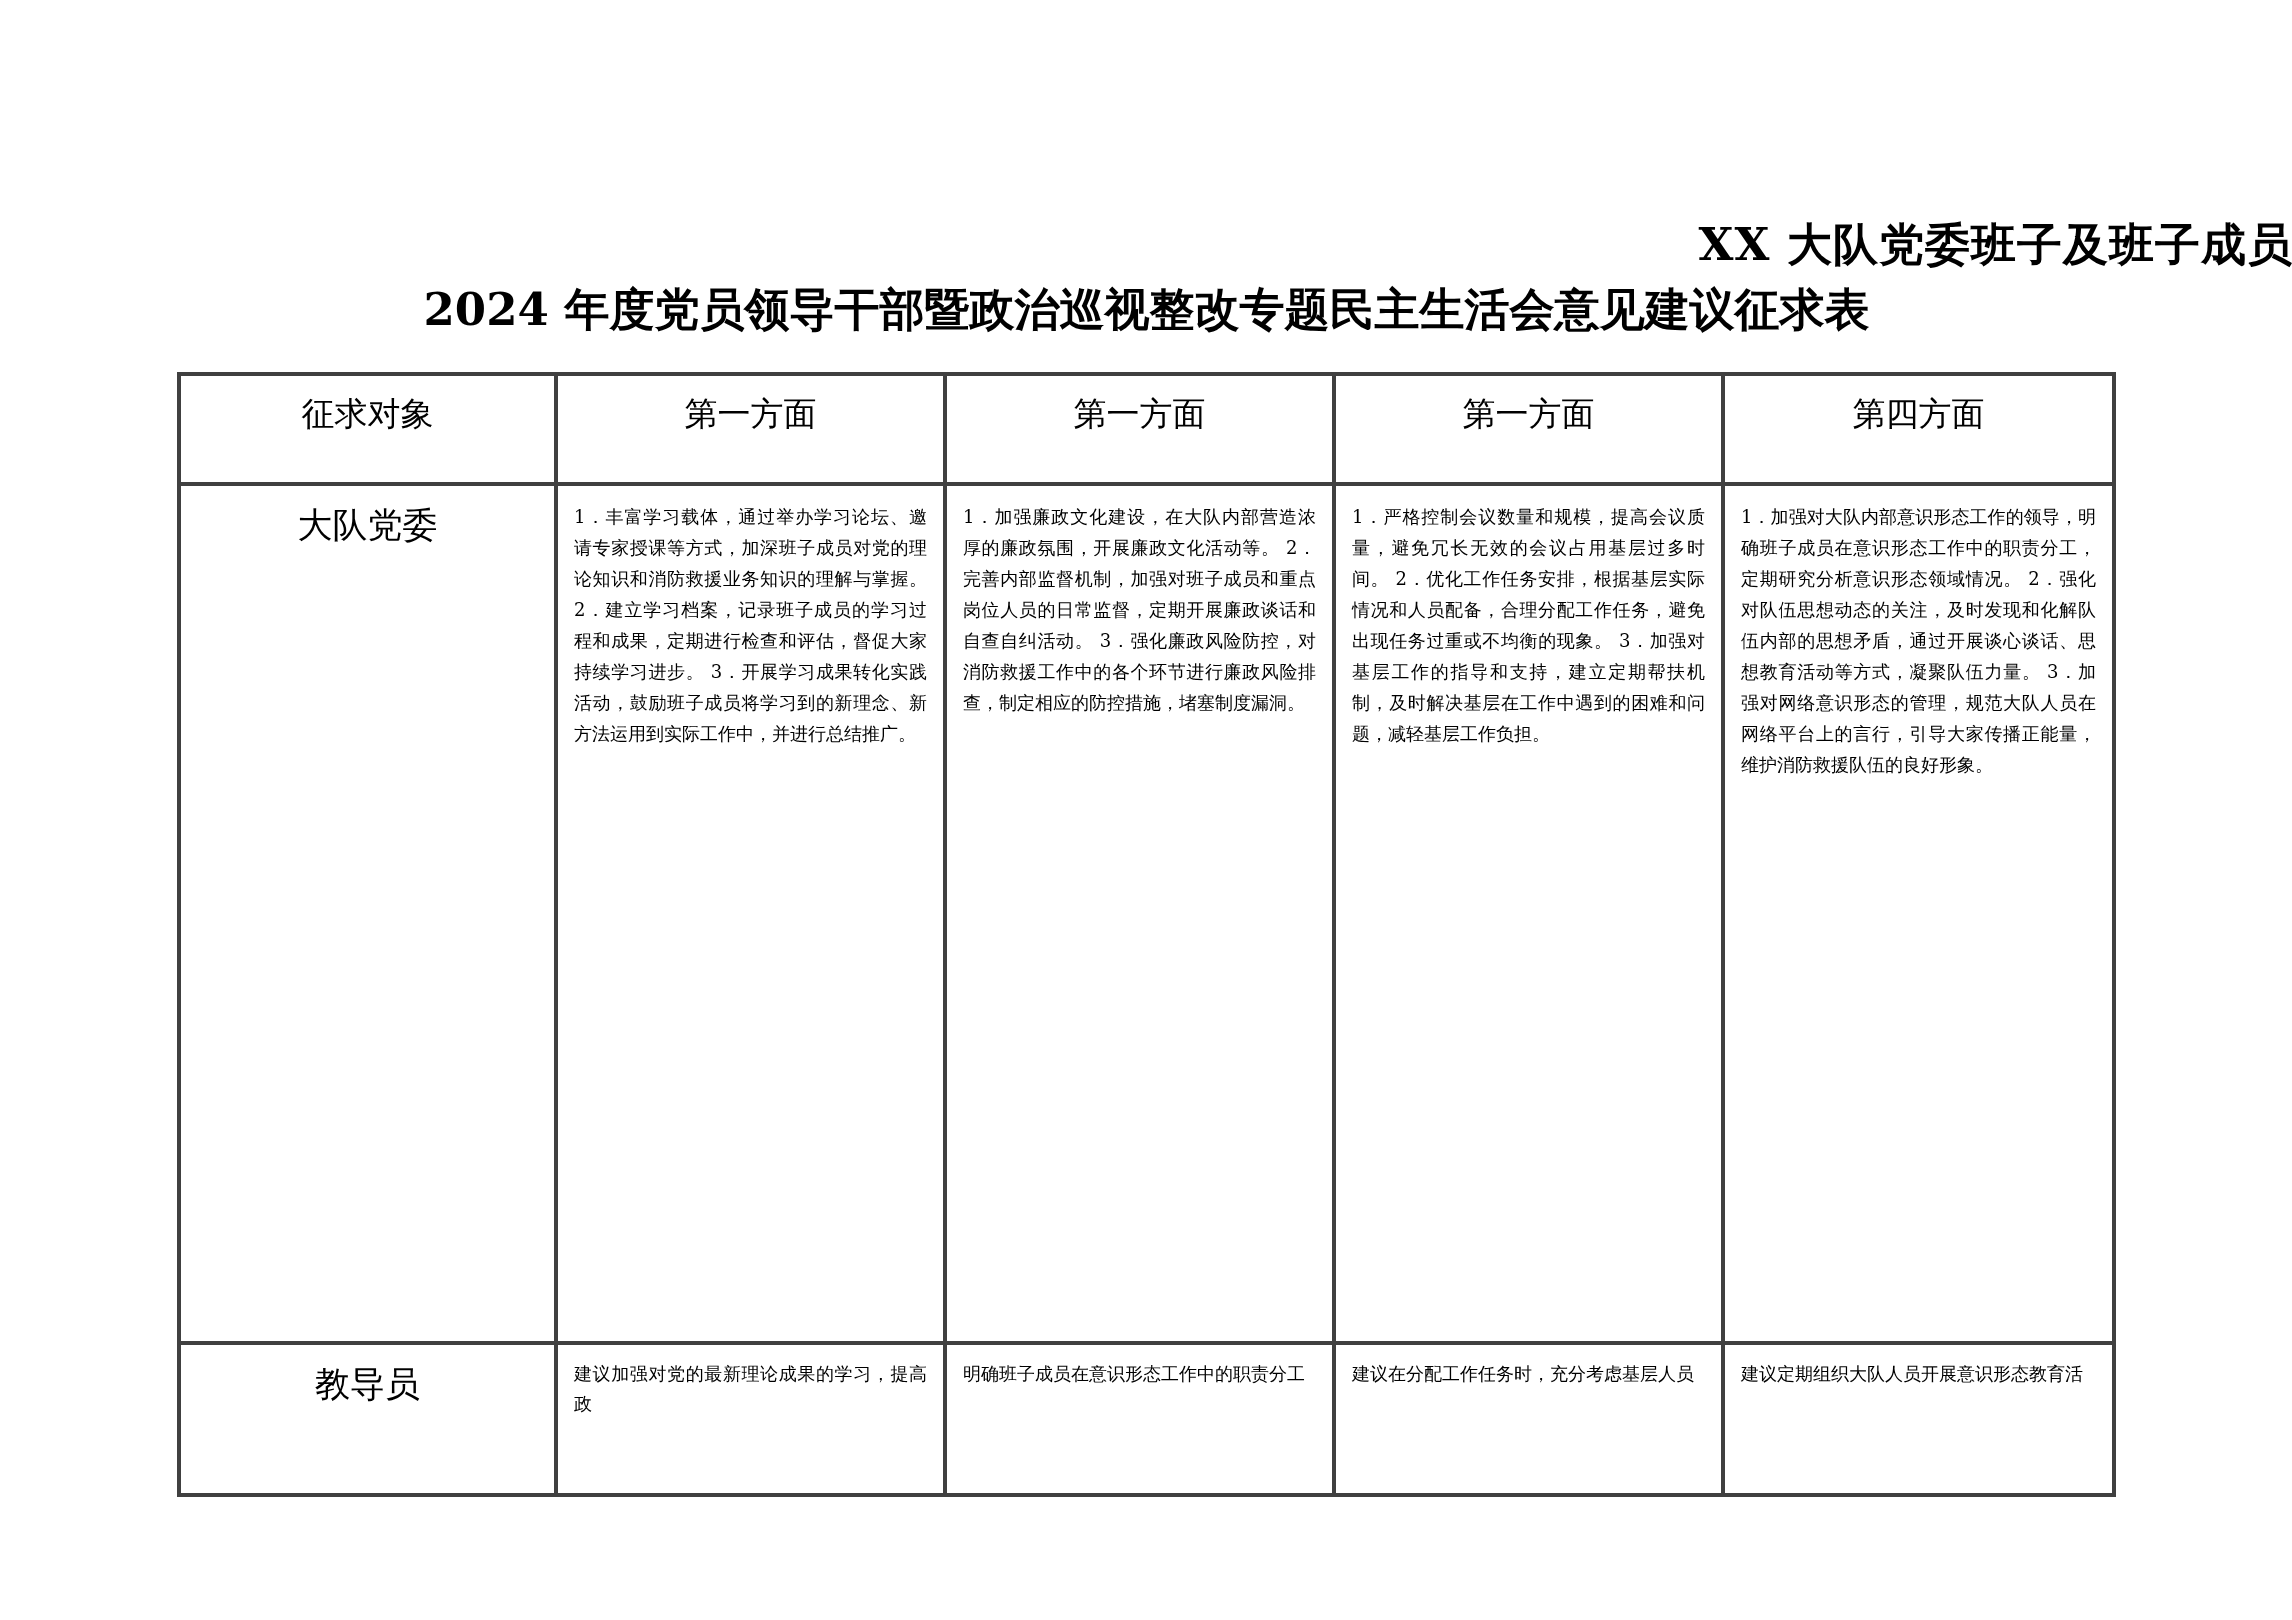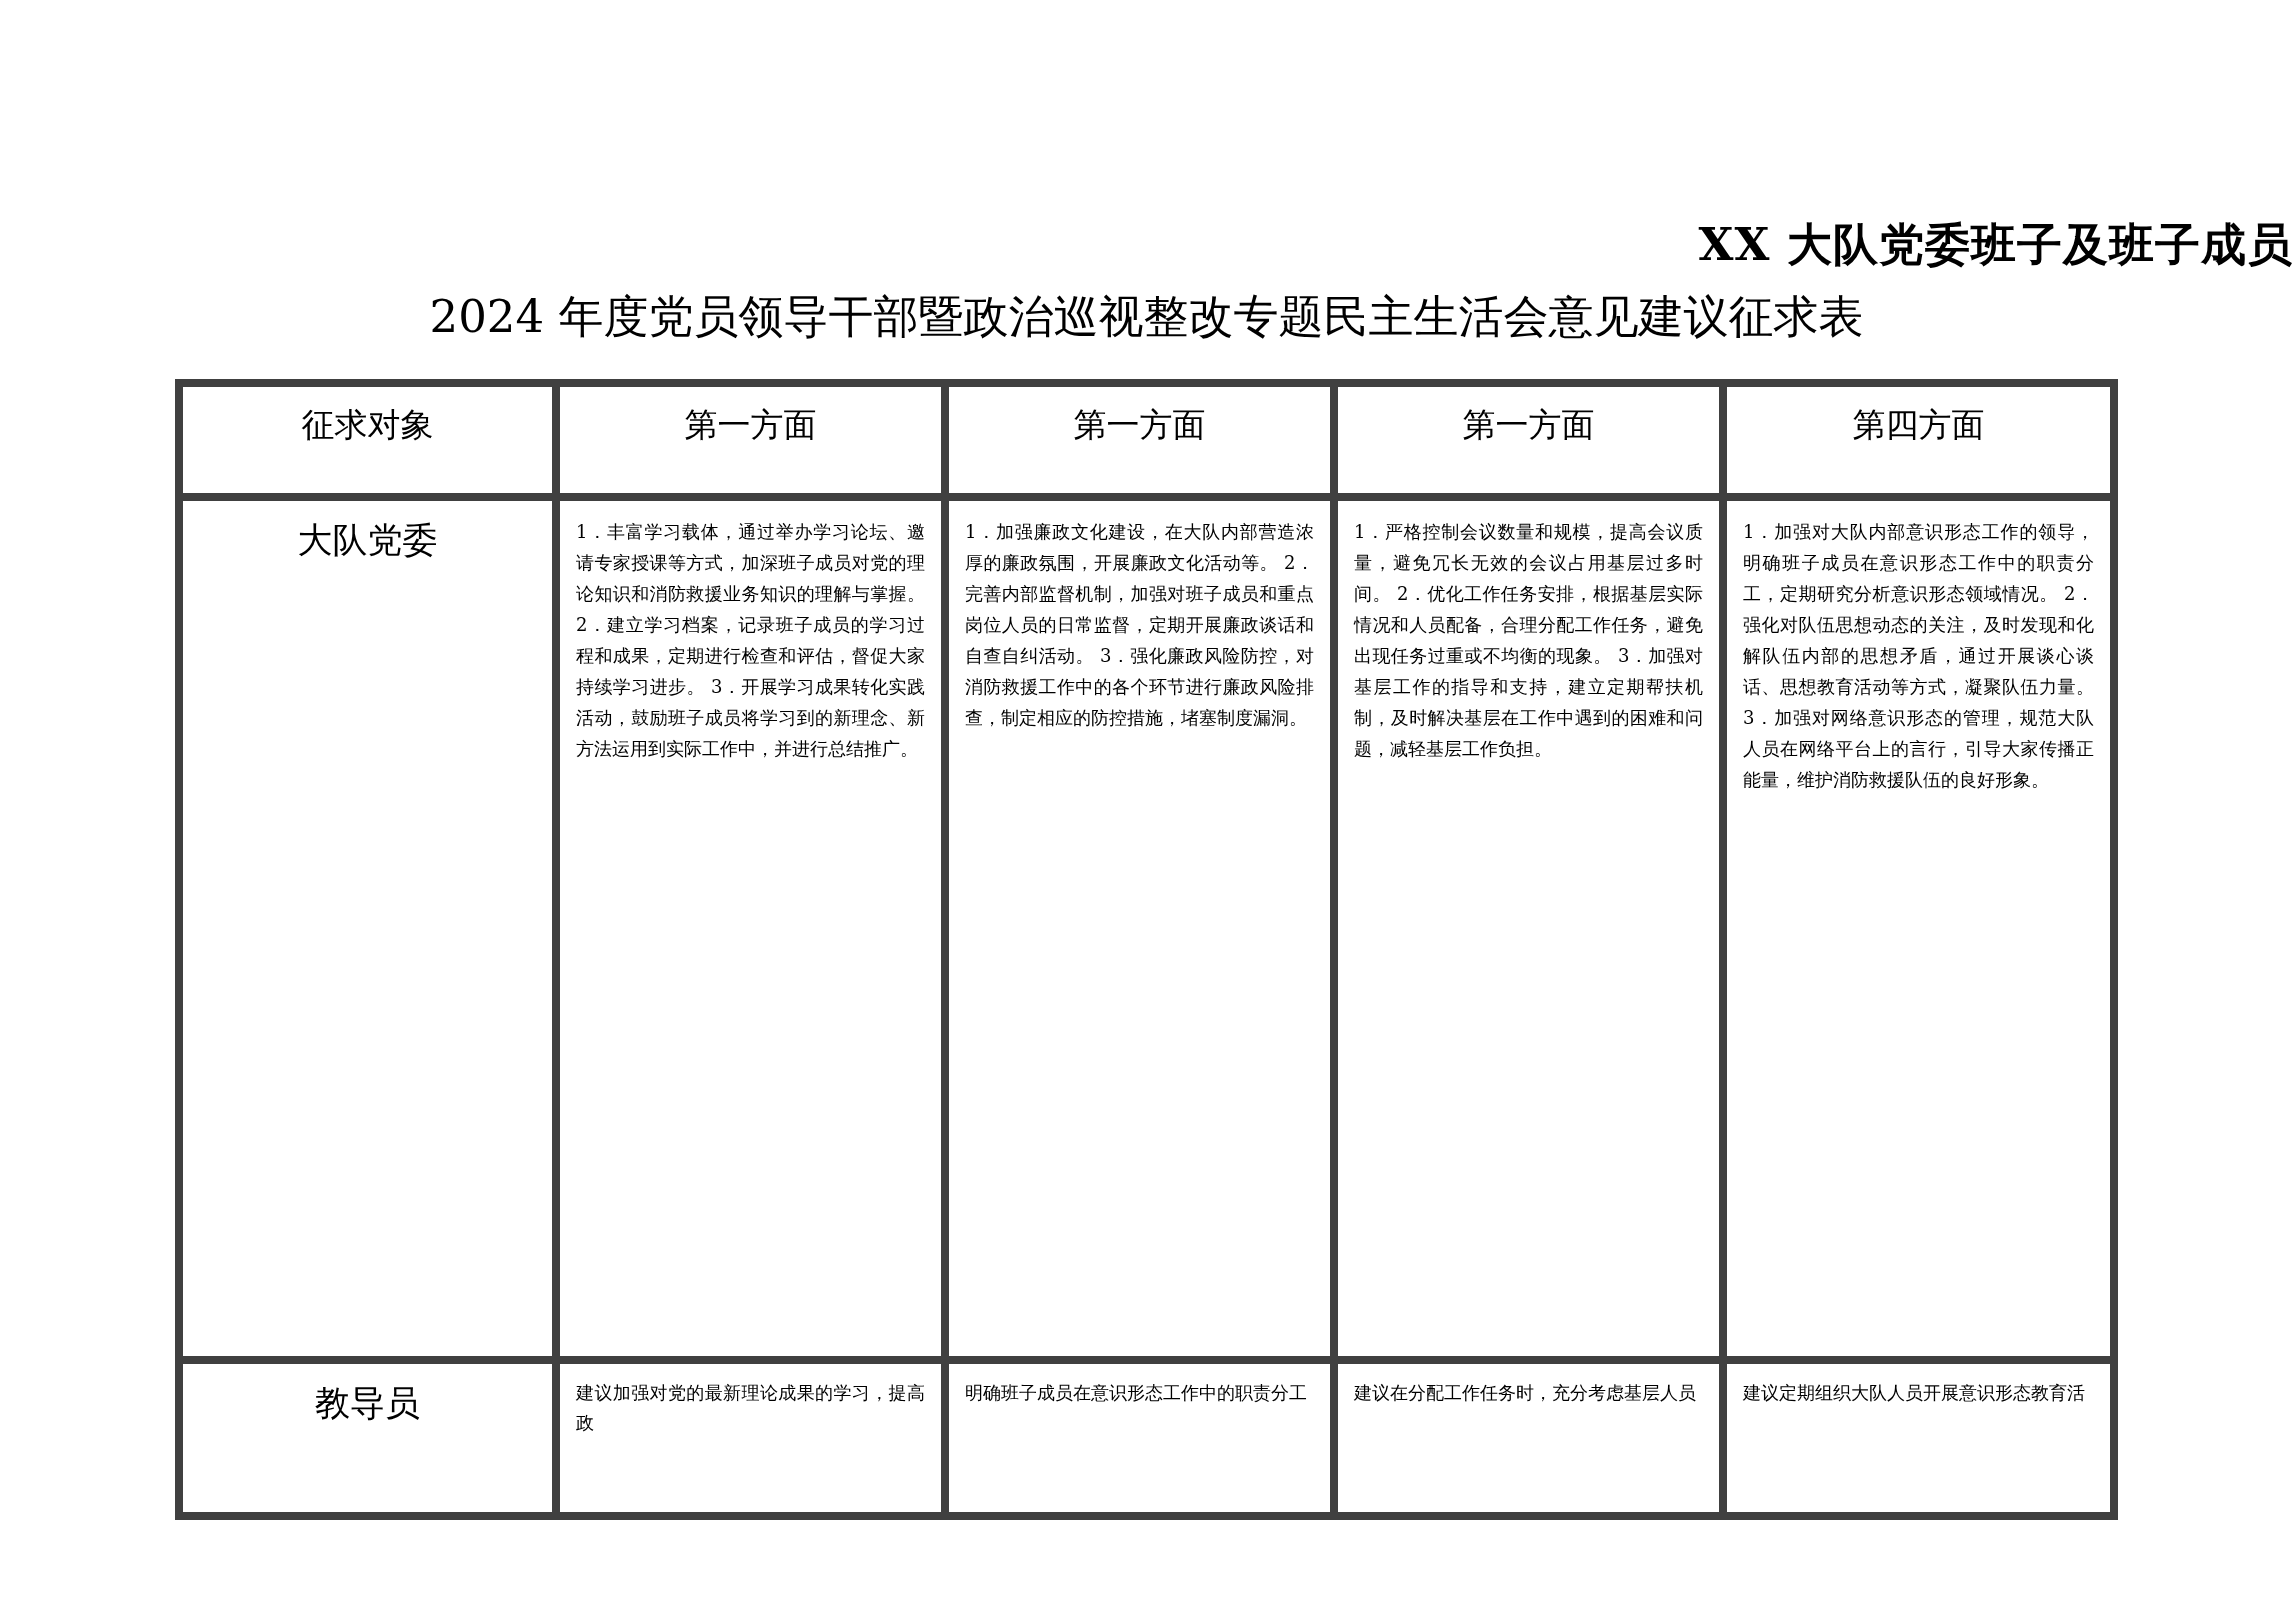--- a/index.html
+++ b/index.html
@@ -28,32 +28,32 @@
   }
   .title-line {
     font-size: 45px;
     font-weight: 700;
     letter-spacing: 1px;
     font-family: "DejaVu Serif", "Liberation Serif", serif;
     text-align: right;
   }
   .title-line-2 {
     font-size: 45px;
-    font-weight: 400;
+    font-weight: 700;
     letter-spacing: 0px;
-    margin-top: 10px;
+    margin-top: 3px;
   }
   table.sheet {
     border-collapse: collapse;
     width: 1936px;
     margin: 31px auto 0 auto;
     table-layout: fixed;
   }
   table.sheet th, table.sheet td {
-    border: 8px solid #404040;
+    border: 4px solid #404040;
     vertical-align: top;
     padding: 16px;
   }
   .head-cell {
     text-align: center;
     font-size: 33px;
     font-weight: 400;
     height: 74px;
     vertical-align: middle;
     font-family: "DejaVu Serif", "Liberation Serif", serif;

